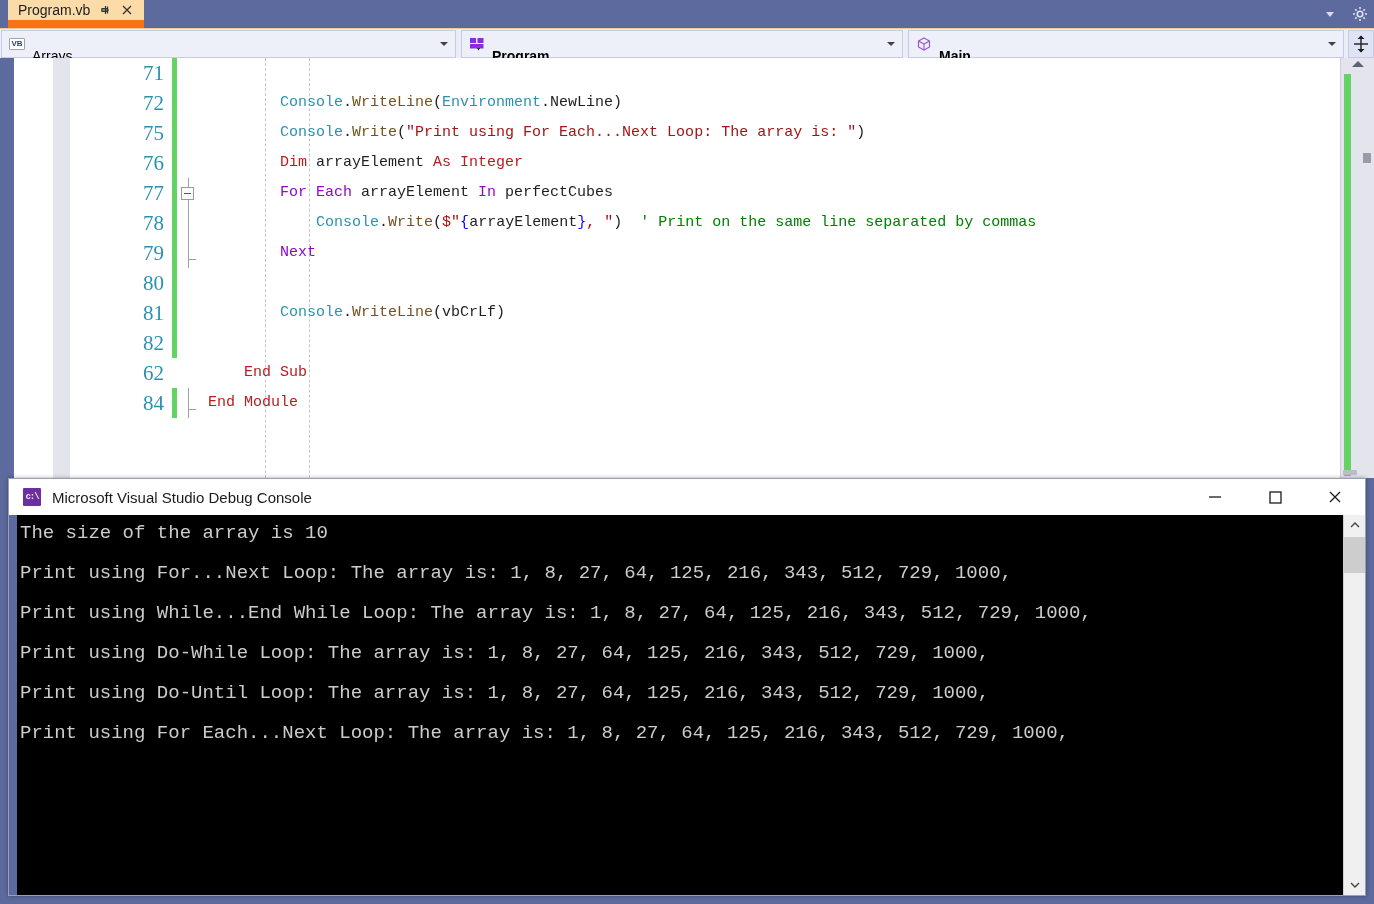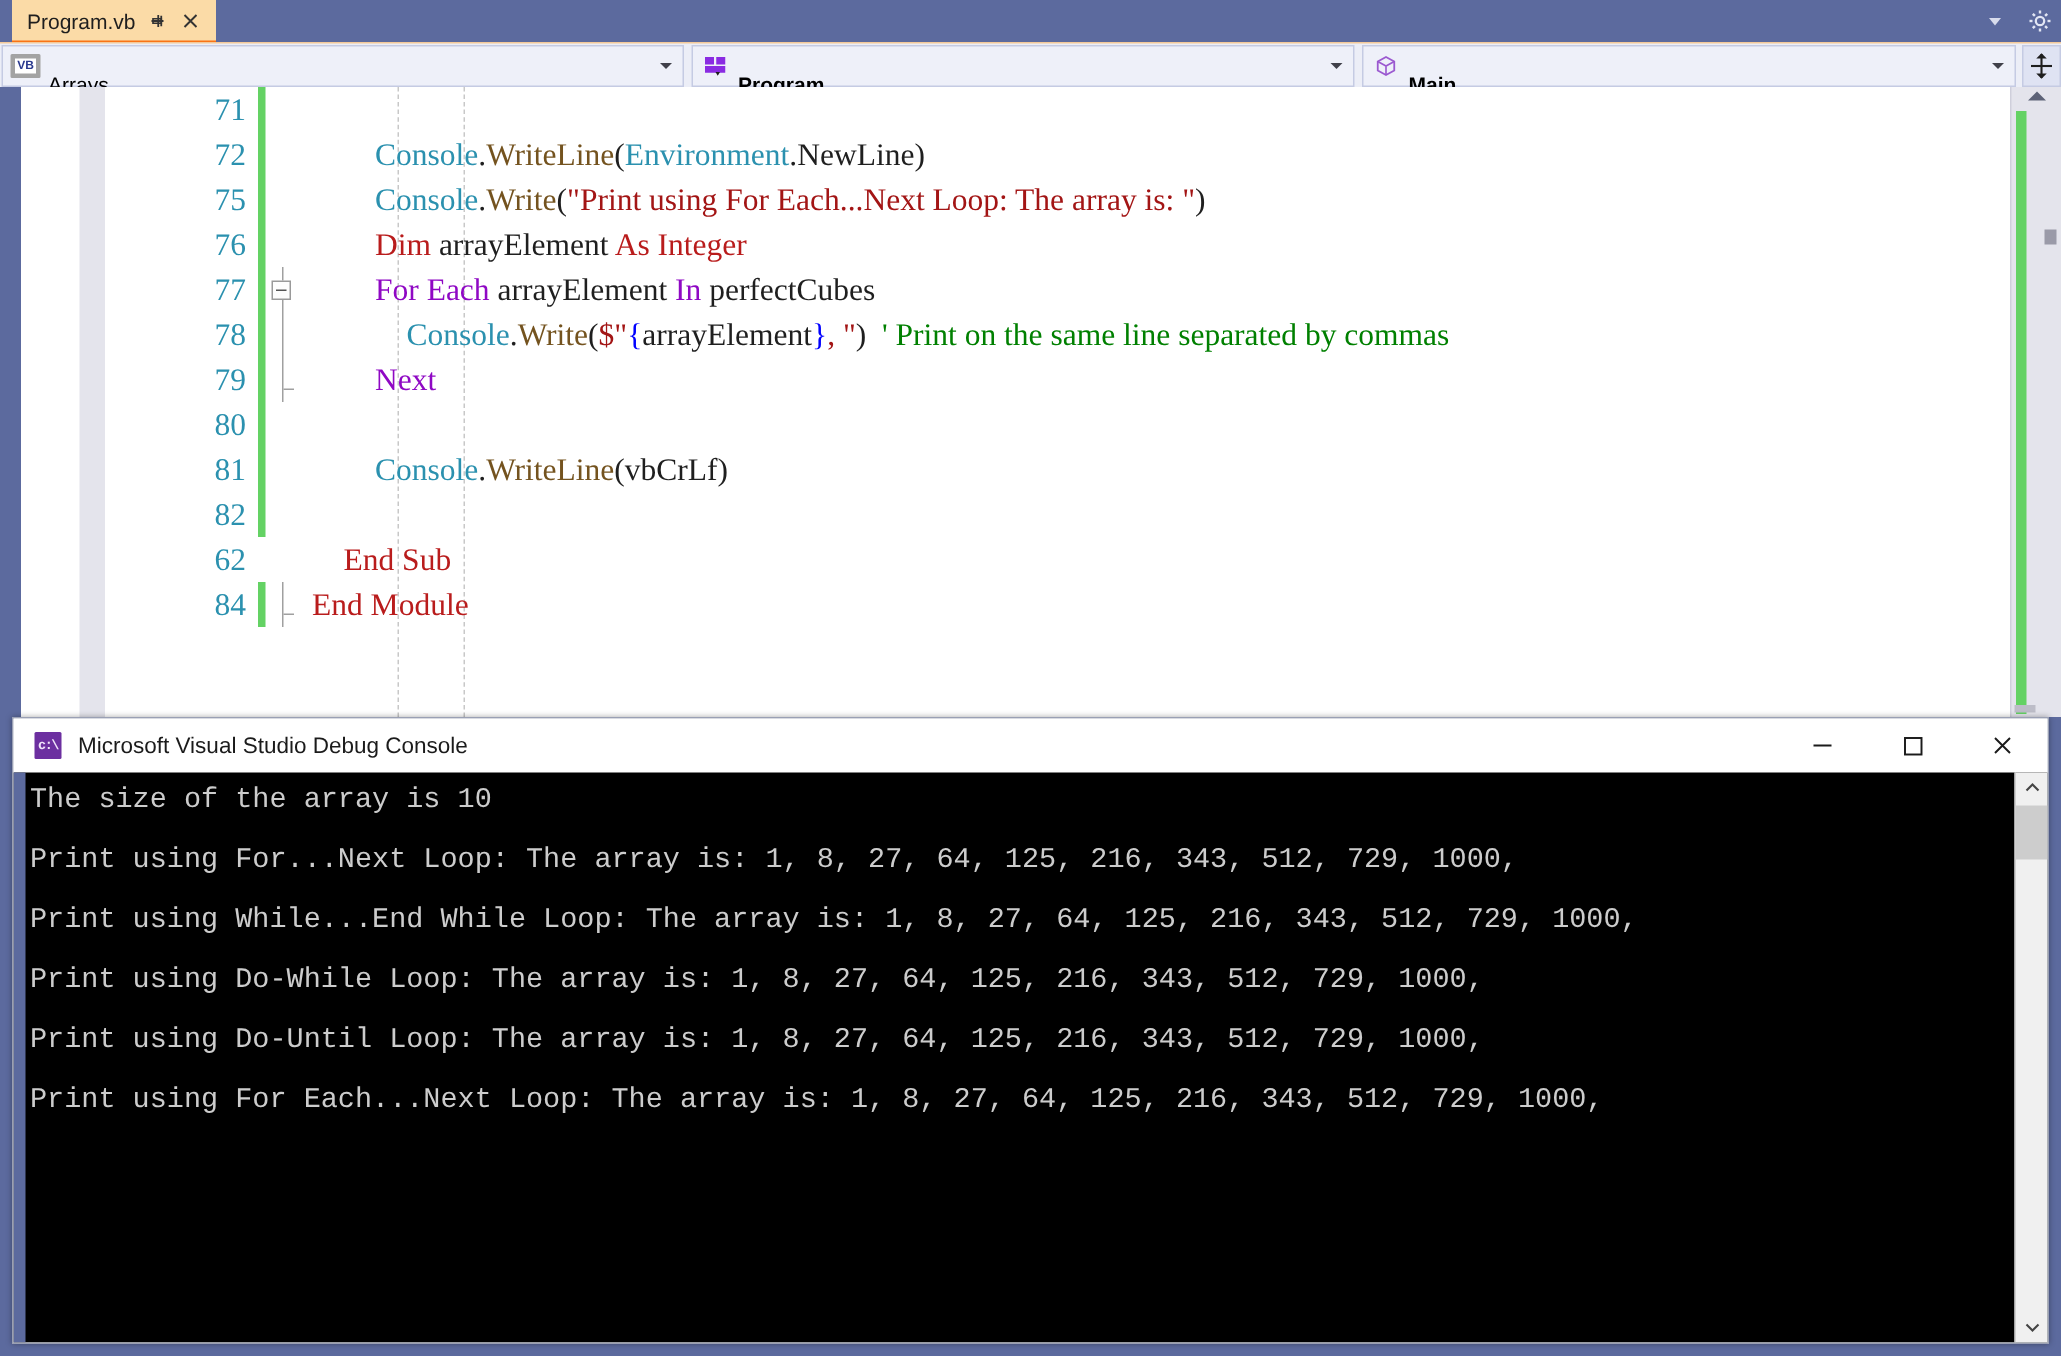--- a/index.html
+++ b/index.html
@@ -43,21 +43,21 @@
     left: 8px; top: 0;
     height: 28px;
     display: flex;
     align-items: center;
     gap: 8px;
     padding: 0 10px 0 10px;
     background: #fbdba7;
     color: #1e1e1e;
     font-size: 14px;
     box-sizing: border-box;
-    border-bottom: 1px solid #f97316;
+    border-bottom: 8px solid #f97316;
   }
   .doc-tab .tab-title { white-space: nowrap; }
   .pin-icon, .tabclose-icon {
     width: 14px; height: 14px;
     display: inline-block;
     position: relative;
     cursor: pointer;
     color: #333;
   }
   .pin-icon svg, .tabclose-icon svg { display: block; }
@@ -119,21 +119,21 @@
     width: 0; height: 0;
     border-left: 4px solid transparent;
     border-right: 4px solid transparent;
     border-top: 4px solid #40404a;
   }
   .vb-badge {
     font-family: "Liberation Sans", sans-serif;
     font-size: 8px;
     font-weight: bold;
     color: #2b3a8f;
-    border: 3px solid #a3a3a3;
+    border: 1px solid #a3a3a3;
     border-radius: 1px;
     padding: 0px 1px;
     line-height: 10px;
     background: #fff;
   }
   .splitter-btn {
     width: 26px;
     margin-left: 4px;
     display: flex; align-items: center; justify-content: center;
     background: #dfe3f3;
@@ -195,22 +195,22 @@
   }
   .changebar.none { background: transparent; }
   .outline-col {
     width: 22px;
     flex: 0 0 22px;
     height: 30px;
     position: relative;
   }
   .code-text {
     flex: 1 1 auto;
-    font-family: Liberation Serif, serif;
-    font-size: 21px;
+    font-family: Liberation Mono, monospace;
+    font-size: 15px;
     line-height: 30px;
     color: #1f1f1f;
     padding-left: 9px;
     white-space: pre;
   }
   
   .t-kw      { color: #b91c1c; }      
   .t-ctl     { color: #8f08c4; }      
   .t-cls     { color: #2b91af; }      
   .t-mem     { color: #74531f; }      

